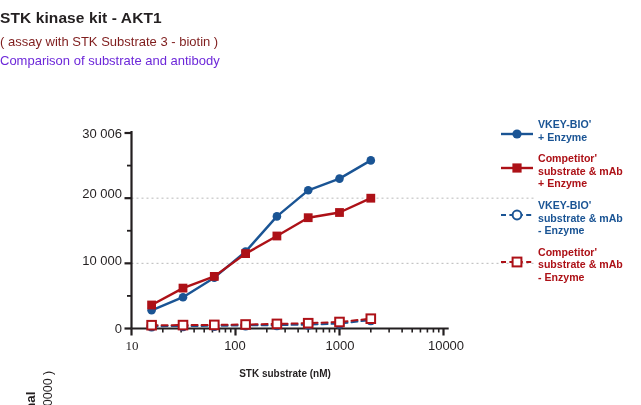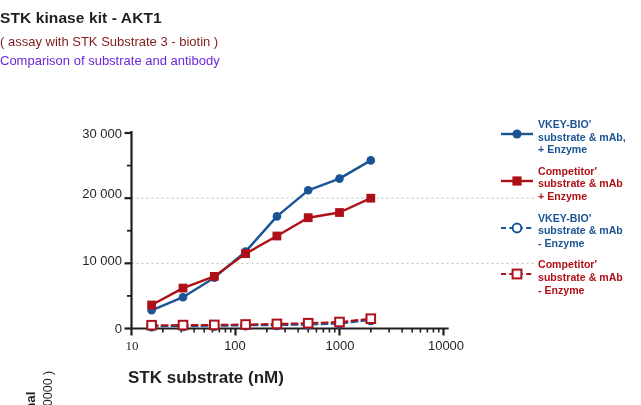--- a/index.html
+++ b/index.html
@@ -36,22 +36,22 @@
 
   .ytick-label{
     position:absolute;right:0;font-size:13px;color:#231f20;
     text-align:right;white-space:nowrap;
   }
   .xtick-label{
     position:absolute;font-size:13px;color:#231f20;
     text-align:center;white-space:nowrap;
   }
   .xlab{
-    position:absolute;font-size:17px;font-weight:bold;color:#231f20;
-    text-align:left;width:300px;left:128px;top:368px;
+    position:absolute;font-size:10px;font-weight:bold;color:#231f20;
+    text-align:center;width:300px;left:135px;top:368px;
   }
 
   .legend{position:absolute;left:500px;top:118px;width:141px;}
   .leg-item{position:relative;margin-bottom:9px;padding-left:38px;}
   .leg-text{font-size:10.6px;font-weight:bold;line-height:12.6px;}
   .leg-blue{color:#1a5494;}
   .leg-red{color:#ad1117;}
   .leg-sym{position:absolute;left:0;top:10px;width:34px;height:12px;}
 </style>
 </head>
@@ -63,21 +63,21 @@
     <div class="t-main">STK kinase kit - AKT1</div>
     <div class="t-sub1">( assay with STK Substrate 3 - biotin )</div>
     <div class="t-sub2">Comparison of substrate and antibody</div>
   </div>
 
   <div class="ylab-wrap">
     <div class="ylab ylab-main">TR-FRET Signal</div>
     <div class="ylab ylab-sub">( Ratio = 665/620*10000 )</div>
   </div>
 
-  <div class="ytick-label" style="top:126px;width:72px;left:50px;">30 000</div>
+  <div class="ytick-label" style="top:126px;width:72px;left:50px;">30 006</div>
   <div class="ytick-label" style="top:186px;width:72px;left:50px;">20 000</div>
   <div class="ytick-label" style="top:253px;width:72px;left:50px;">10 000</div>
   <div class="ytick-label" style="top:321px;width:72px;left:50px;">0</div>
 
   <div class="xtick-label" style="left:112px;top:338px;width:40px;font-family:Liberation Serif, serif;">10</div>
   <div class="xtick-label" style="left:215px;top:338px;width:40px;">100</div>
   <div class="xtick-label" style="left:320px;top:338px;width:40px;">1000</div>
   <div class="xtick-label" style="left:424px;top:338px;width:44px;">10000</div>
 
   <div class="xlab">STK substrate (nM)</div>
@@ -166,21 +166,20 @@
       </g>
   </svg>
 
   <div class="legend">
     <div class="leg-item">
       <svg class="leg-sym" viewBox="0 0 34 12">
         <line x1="1" y1="6" x2="33" y2="6" stroke="#1a5494" stroke-width="2.4"></line>
         <circle cx="17" cy="6" r="4.6" fill="#1a5494"></circle>
       </svg>
       <div class="leg-text leg-blue">VKEY-BIO'</div>
-      <div class="leg-text leg-blue">substrate &amp; mAb,</div>
       <div class="leg-text leg-blue">+ Enzyme</div>
     </div>
     <div class="leg-item">
       <svg class="leg-sym" viewBox="0 0 34 12">
         <line x1="1" y1="6" x2="33" y2="6" stroke="#ad1117" stroke-width="2.4"></line>
         <rect x="12.4" y="1.4" width="9.2" height="9.2" fill="#ad1117"></rect>
       </svg>
       <div class="leg-text leg-red">Competitor'</div>
       <div class="leg-text leg-red">substrate &amp; mAb</div>
       <div class="leg-text leg-red">+ Enzyme</div>

